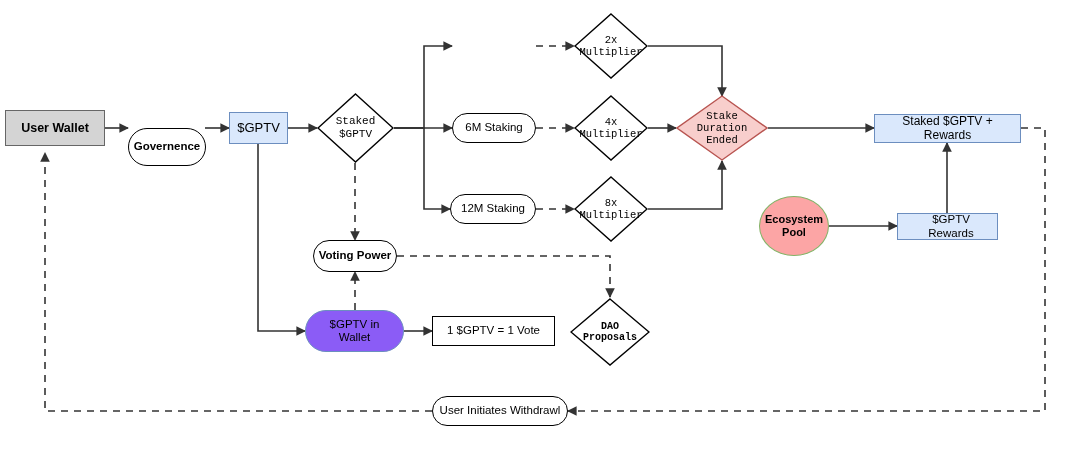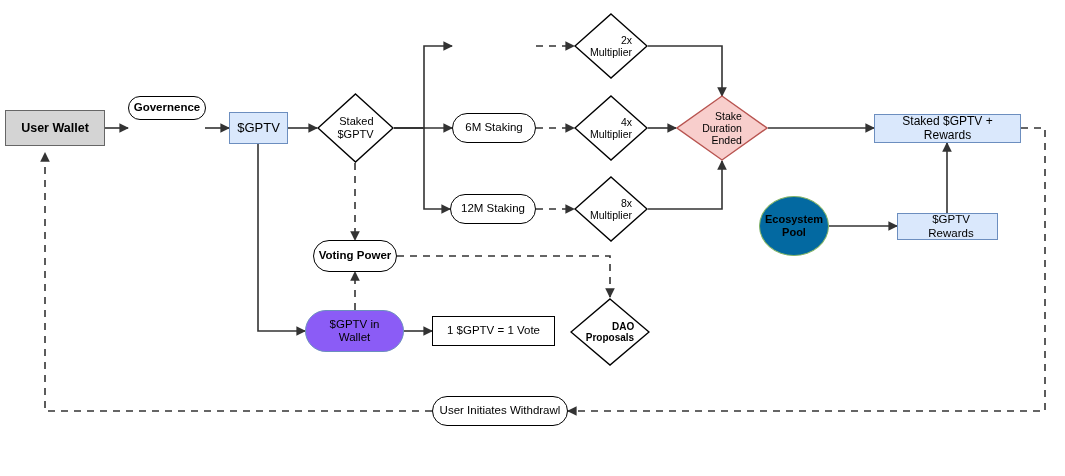--- a/index.html
+++ b/index.html
@@ -65,21 +65,21 @@
   }
   .stadium-blue {
     border: 1.3px solid #6c8ebf;
     background: #8b5cf6;
     border-radius: 999px;
   }
   .bold { font-weight: bold; }
 
   .circle-green {
     border: 1.3px solid #82b366;
-    background: #0369a1;
+    background: #fca5a5;
     border-radius: 50%;
     font-weight: bold;
   }
 
   
   .diamond-wrap {
     position: absolute;
     z-index: 2;
   }
   .diamond-shape {
@@ -89,24 +89,25 @@
     height: 100%;
   }
   .diamond-label {
     position: absolute;
     left: 0; top: 0;
     width: 100%;
     height: 100%;
     display: flex;
     align-items: center;
     justify-content: center;
-    text-align: right;
+    text-align: center;
     white-space: pre-line;
     line-height: 1.15;
     color: #000;
+    font-family: Liberation Mono, monospace;
   }
 </style>
 </head>
 <body>
 
 <div id="canvas">
 
   <svg id="edges" viewBox="0 0 1065 476" xmlns="http://www.w3.org/2000/svg">
     <defs>
       <marker id="arrow" viewBox="0 0 10 10" refX="9" refY="5" markerWidth="6" markerHeight="6" orient="auto-start-reverse">
@@ -154,21 +155,21 @@
       <path d="M 1021 128 L 1045 128 L 1045 411 L 568 411"></path>
 
       <path d="M 432 411 L 45 411 L 45 153"></path>
     </g>
   </svg>
 
   <div class="node rect-gray" style="left:5px; top:110px; width:100px; height:36px; font-size:12.5px;">
     <span class="lbl">User Wallet</span>
   </div>
 
-  <div class="node stadium bold" style="left:128px; top:96px; width:78px; height:24px; font-size:11.5px;">
+  <div class="node stadium bold" style="left:128px; top:128px; width:78px; height:38px; font-size:11.5px;">
     <span class="lbl">Governence</span>
   </div>
 
   <div class="node rect-blue" style="left:229px; top:112px; width:59px; height:32px; font-size:13px;">
     <span class="lbl">$GPTV</span>
   </div>
 
   <div class="diamond-wrap" style="left:317px; top:93px; width:77px; height:70px;">
     <svg class="diamond-shape" viewBox="0 0 77 70" preserveAspectRatio="none">
       <polygon points="38.5,1 76,35 38.5,69 1,35" fill="#ffffff" stroke="#000000" stroke-width="1.4"></polygon>

